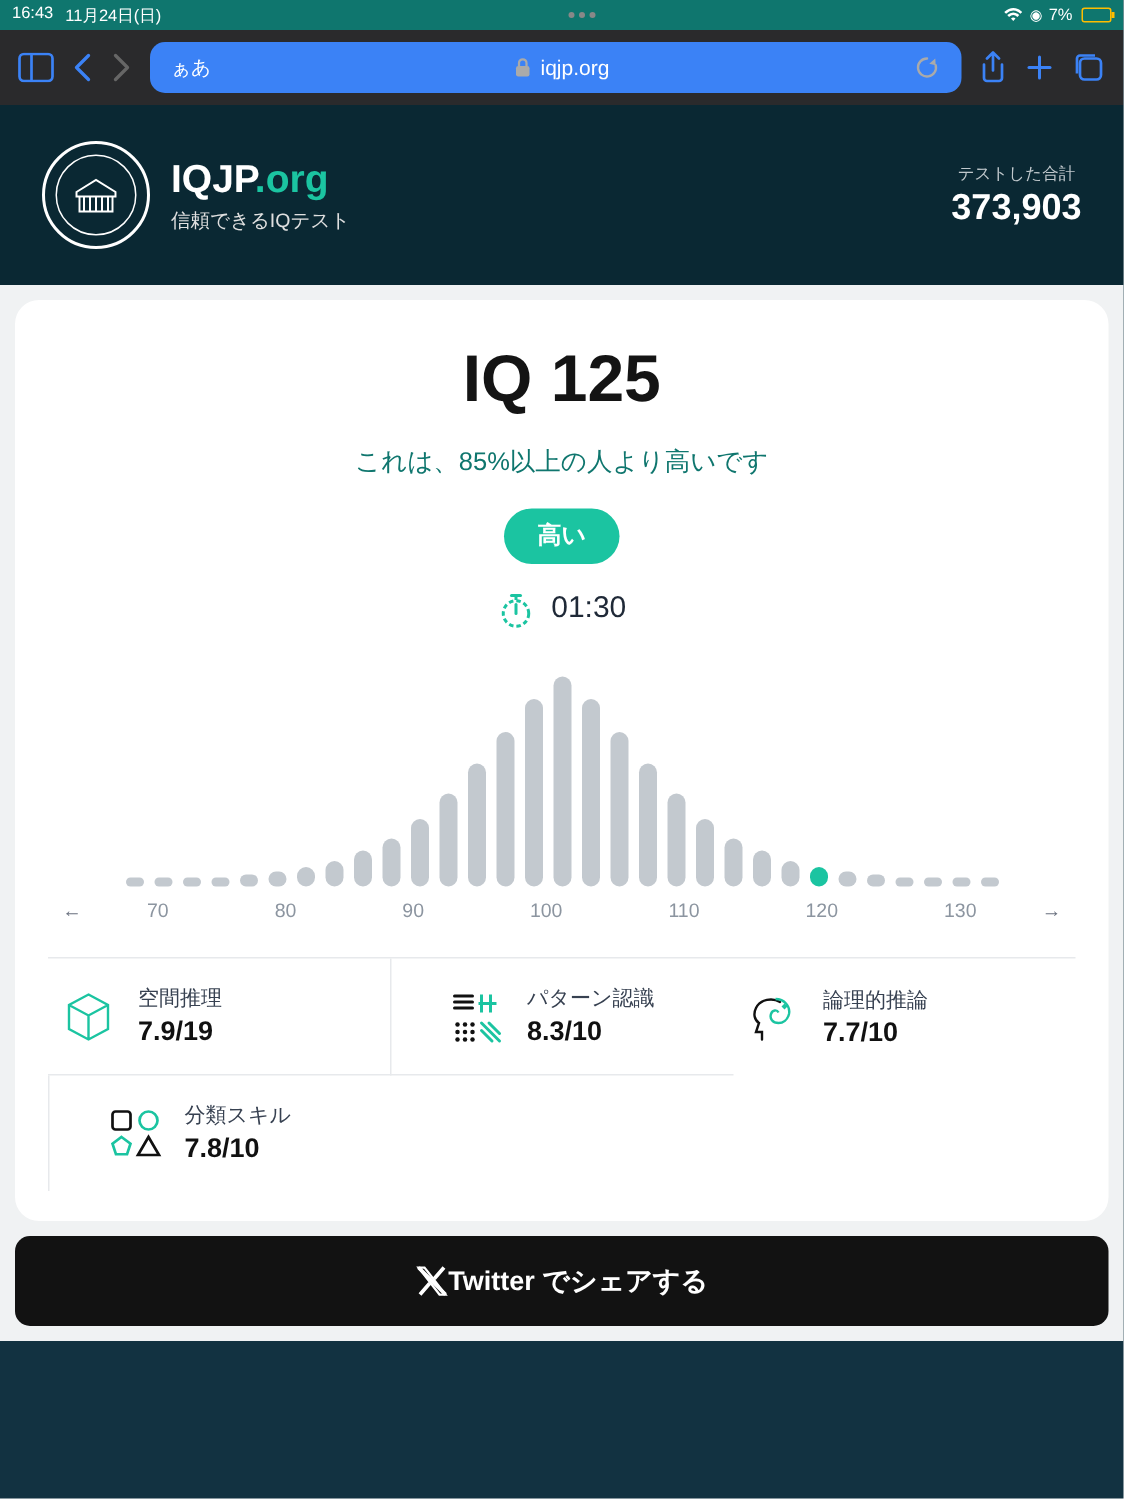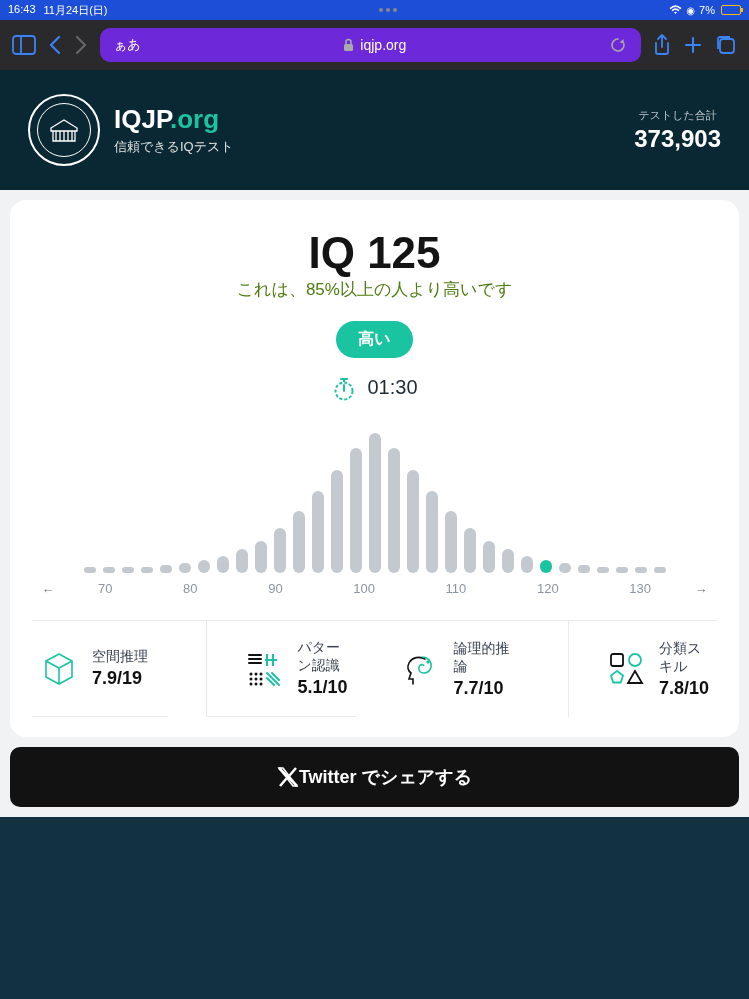--- a/index.html
+++ b/index.html
@@ -1,32 +1,32 @@
 <!DOCTYPE html>
 <html><head>
   <meta charset="utf-8">
   <style>
     * { box-sizing: border-box; margin: 0; padding: 0; }
     body { font-family: -apple-system, BlinkMacSystemFont, "Segoe UI", sans-serif; background: #123241; width: 749px; height: 999px; overflow: hidden; }
     
     
-    .status-bar { height: 20px; background: #1d4ed8; color: #fff; display: flex; align-items: center; padding: 0 8px; font-size: 11px; justify-content: space-between; }
+    .status-bar { height: 20px; background: #0f766e; color: #fff; display: flex; align-items: center; padding: 0 8px; font-size: 11px; justify-content: space-between; }
     .status-left { display: flex; gap: 8px; }
     .status-right { display: flex; align-items: center; gap: 4px; }
     .pill-dots { display: flex; gap: 3px; }
     .dot-sm { width: 4px; height: 4px; border-radius: 50%; background: #888; }
     .battery { width: 20px; height: 10px; border: 1px solid #ffbd00; border-radius: 2px; position: relative; margin-left:2px; }
     .battery::after { content: ''; position: absolute; right: -3px; top: 2px; width: 2px; height: 4px; background: #ffbd00; }
     .battery-fill { width: 10%; height: 100%; background: #ffbd00; }
     
     
     .browser-bar { height: 50px; background: #2a2a2c; display: flex; align-items: center; padding: 0 12px; gap: 12px; }
     .browser-btn { color: #3b82f6; display: flex; align-items: center; justify-content: center; }
     .browser-btn.disabled { color: #666; }
-    .url-bar { flex: 1; background: #6d28d9; border-radius: 10px; height: 34px; display: flex; align-items: center; padding: 0 14px; color: #fff; font-size: 14px; gap: 8px; }
+    .url-bar { flex: 1; background: #3b82f6; border-radius: 10px; height: 34px; display: flex; align-items: center; padding: 0 14px; color: #fff; font-size: 14px; gap: 8px; }
     .url-aa { color: #fff; font-size: 13px; }
     .url-center { flex: 1; display: flex; align-items: center; justify-content: center; gap: 6px; }
     .lock-icon { color: #aaa; }
     .refresh-icon { color: #aaa; }
     
     
     .site-header { background: #0a2833; height: 120px; display: flex; align-items: center; justify-content: space-between; padding: 0 28px; position: relative; }
     .logo-group { display: flex; align-items: center; gap: 14px; }
     .logo-badge { width: 72px; height: 72px; border: 2px solid #fff; border-radius: 50%; display: flex; align-items: center; justify-content: center; position: relative; }
     .logo-inner { width: 54px; height: 54px; border: 1.5px solid #fff; border-radius: 50%; display: flex; align-items: center; justify-content: center; }
@@ -35,37 +35,37 @@
     .brand-title .org { color: #1bc4a1; }
     .brand-sub { font-size: 13px; color: #e0e0e0; margin-top: 3px; }
     .stats-box { text-align: center; color: #fff; }
     .stats-label { font-size: 11px; color: #c0c8cc; }
     .stats-value { font-size: 24px; font-weight: 700; margin-top: 2px; }
     
     
     .page { background: #f0f2f3; padding: 10px; }
     .card { background: #fff; border-radius: 16px; padding: 28px 22px 20px; }
     .iq-title { text-align: center; font-size: 44px; font-weight: 800; color: #141414; }
-    .iq-sub { text-align: center; font-size: 17px; color: #4d7c0f; }
+    .iq-sub { text-align: center; font-size: 17px; color: #0f766e; margin-top: 18px; }
     .badge-wrap { text-align: center; margin-top: 20px; }
     .badge { display: inline-block; background: #1bc4a1; color: #fff; font-weight: 700; padding: 8px 22px; border-radius: 20px; font-size: 16px; }
     .timer-row { text-align: center; margin-top: 18px; display: flex; justify-content: center; gap: 10px; }
     .timer-text { font-size: 20px; color: #1f2937; font-weight: 500; }
     
     
     .chart-wrap { margin-top: 26px; padding: 0 6px; }
     .bars { display: flex; align-items: flex-end; justify-content: center; gap: 7px; height: 145px; }
     .bar { width: 12px; border-radius: 6px; background: #c3c9cf; }
     .bar.highlight { background: #1bc4a1; }
     .axis-row { display: flex; align-items: center; margin-top: 8px; }
     .arrow-lr { color: #6b7280; font-size: 13px; width: 20px; text-align: center; }
     .axis-labels { flex: 1; display: flex; justify-content: space-between; padding: 0 40px; color: #8c95a0; font-size: 13px; }
     
     
-    .skills { display: grid; grid-template-columns: 1fr 1fr 1fr 1fr; border-top: 1px solid #e7e9ec; margin-top: 24px; gap: 38px; }
+    .skills { display: grid; grid-template-columns: 1fr 1fr 1fr; border-top: 1px solid #e7e9ec; margin-top: 24px; }
     .skill { display: flex; align-items: center; gap: 14px; padding: 18px 8px; }
     .skill:nth-child(1), .skill:nth-child(2) { border-bottom: 1px solid #e7e9ec; }
     .skill:nth-child(2), .skill:nth-child(4) { border-left: 1px solid #e7e9ec; padding-left: 38px; }
     .skill-icon { width: 38px; height: 38px; flex-shrink: 0; }
     .skill-name { font-size: 14px; color: #374151; }
     .skill-score { font-size: 18px; font-weight: 800; color: #111; margin-top: 2px; }
     
     
     .share-btn { margin-top: 10px; background: #121212; color: #fff; border-radius: 10px; padding: 18px; display: flex; align-items: center; justify-content: center; font-size: 18px; font-weight: 700; }
     
@@ -265,21 +265,21 @@
                 <circle cx="16" cy="29" r="1.5"></circle>
                 <circle cx="6" cy="34" r="1.5"></circle>
                 <circle cx="11" cy="34" r="1.5"></circle>
                 <circle cx="16" cy="34" r="1.5"></circle>
               </g>
             <path d="M22 23 l12 12 M22 28 l7 7 M27 23 l7 7" stroke="#1bc4a1" stroke-width="2" stroke-linecap="round"></path>
           </svg>
         </span>
         <div>
           <div class="skill-name">パターン認識</div>
-          <div class="skill-score">5.1/10</div>
+          <div class="skill-score">8.3/10</div>
         </div>
       </div>
       <div class="skill">
         <span class="skill-icon">
           <svg width="38" height="38" viewBox="0 0 38 38">
               <path d="M11 34 v-5 h-4 l2-6 c-3-2-4-6-2-10 3-6 11-7 16-4" fill="none" stroke="#111" stroke-width="1.6" stroke-linecap="round"></path>
               <path d="M20 7 c6 0 10 5 9 10 c-1 4-4 6-7 6 c-4 0-6-3-5-6 c1-3 4-3 5-1" fill="none" stroke="#1bc4a1" stroke-width="1.6"></path>
               <path d="M26 10 l2 2 l-2 2 l-2-2 z" fill="#1bc4a1"></path>
             </svg>
         </span>

